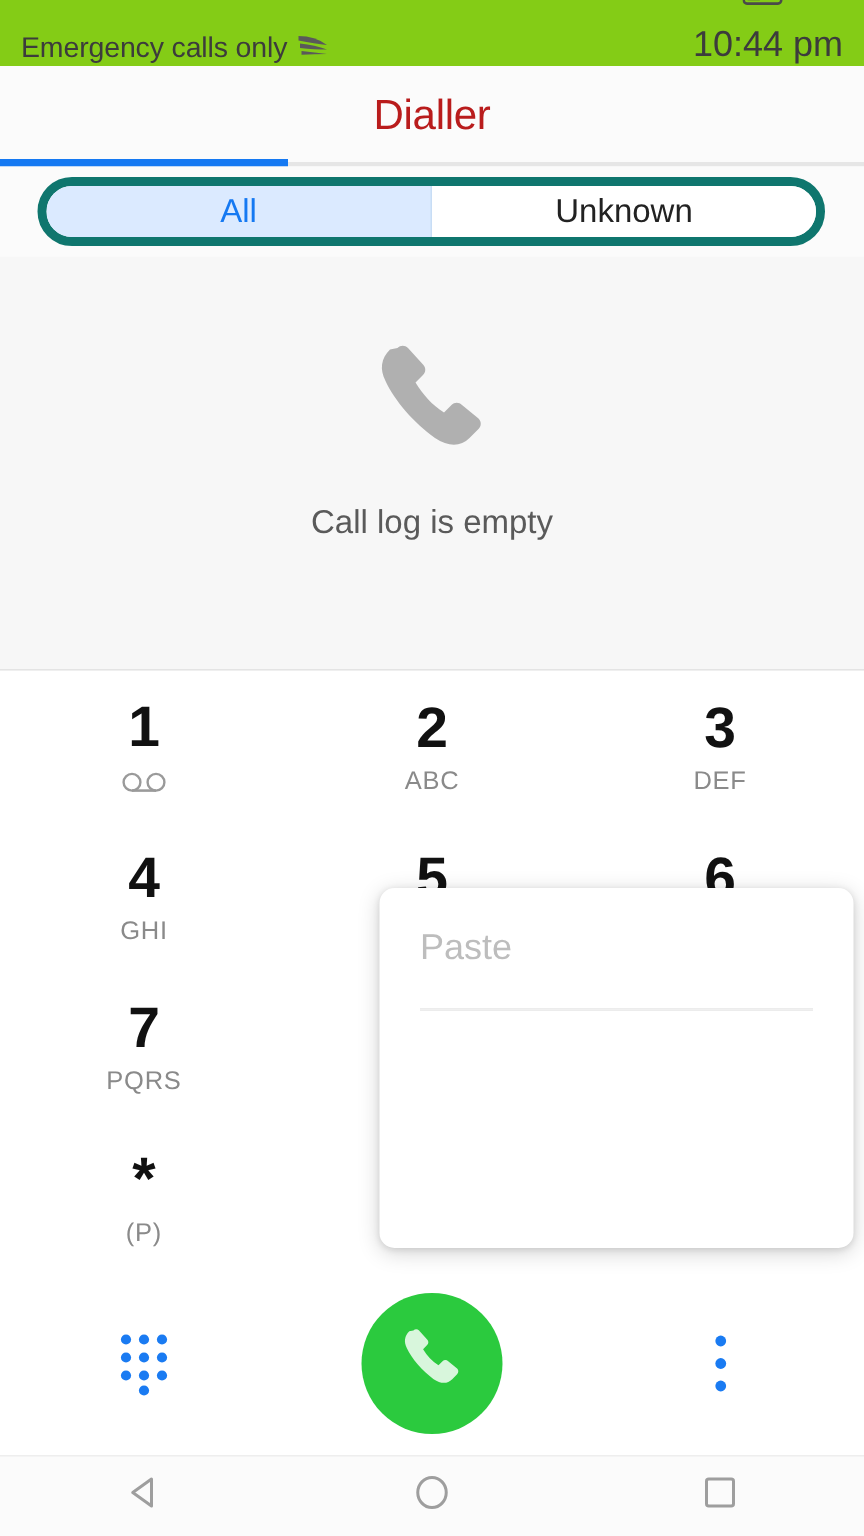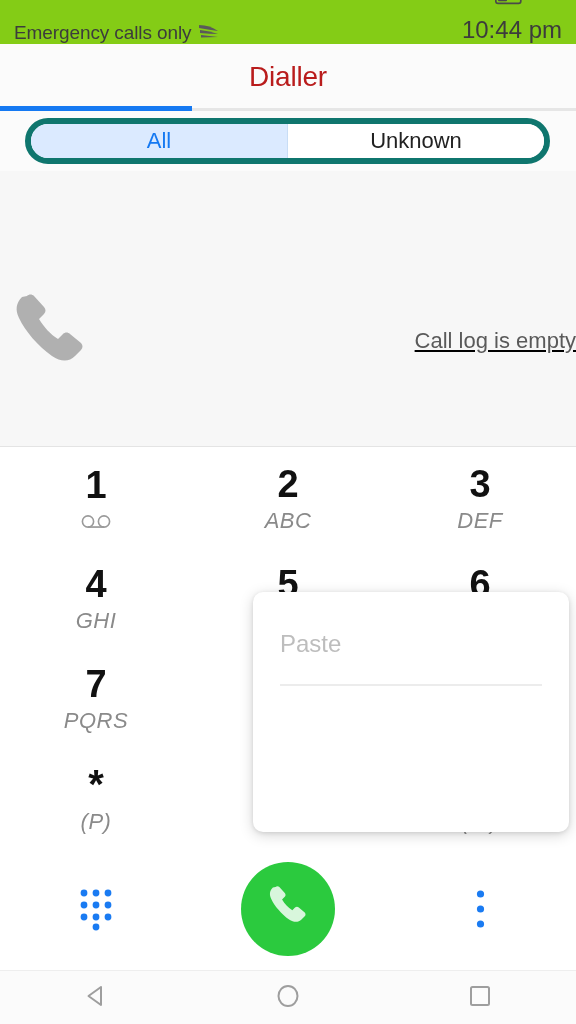--- a/index.html
+++ b/index.html
@@ -60,24 +60,23 @@
     font-size:22px; color:#222222; background:#ffffff;
     border-right:1px solid #c8ddf5;
   }
   .seg:last-child{ border-right:none; }
   .seg.active{ background:#dbeaff; color:#1579f2; }
 
   
   .calllog{
     position:absolute; left:0; top:171px; width:576px; height:276px;
     background:#f7f7f7;
-    display:flex; flex-direction:row; align-items:center;
-    justify-content:space-between; padding-top:48px;
+    display:flex; flex-direction:column; align-items:center;
+    justify-content:flex-start; padding-top:48px;
     border-bottom:1px solid #e4e4e4;
-    text-decoration:underline;
   }
   .empty-icon{ width:100px; height:100px; }
   .empty-text{
     margin-top:16px; font-size:22px; color:#5a5a5a;
   }
 
   
   .keypad{
     position:absolute; left:0; top:448px; width:576px; height:400px;
     background:#ffffff;
@@ -85,31 +84,31 @@
   .kp-row{ display:flex; height:100px; }
   .kp-key{
     flex:1; display:flex; flex-direction:column;
     align-items:center; justify-content:center;
   }
   .kp-digit{
     font-size:38px; font-weight:bold; color:#111111; line-height:1;
   }
   .kp-digit.sym{ font-size:40px; }
   .kp-sub{
-    font-size:22px; color:#8a8a8a; margin-top:7px;
-    letter-spacing:0.5px; line-height:1;font-style:italic;
+    font-size:17px; color:#8a8a8a; margin-top:7px;
+    letter-spacing:0.5px; line-height:1;
   }
   .kp-sub.vm{ margin-top:9px; height:17px; display:flex; align-items:center; }
 
   
   .popup{
     position:absolute; left:253px; top:592px; width:316px; height:240px;
     background:#ffffff; border-radius:10px;
     box-shadow:0 3px 14px rgba(0,0,0,0.17), 0 1px 4px rgba(0,0,0,0.10);
-    z-index:40; padding:12px 27px;
+    z-index:40; padding:0 27px;
   }
   .pop-item{
     height:80px; display:flex; align-items:center;
     font-size:24px; color:#1d1d1d;
   }
   .pop-item.disabled{ color:#bdbdbd; }
   .pop-div{ height:1px; background:#ececec; }
 
   
   .actionbar{

